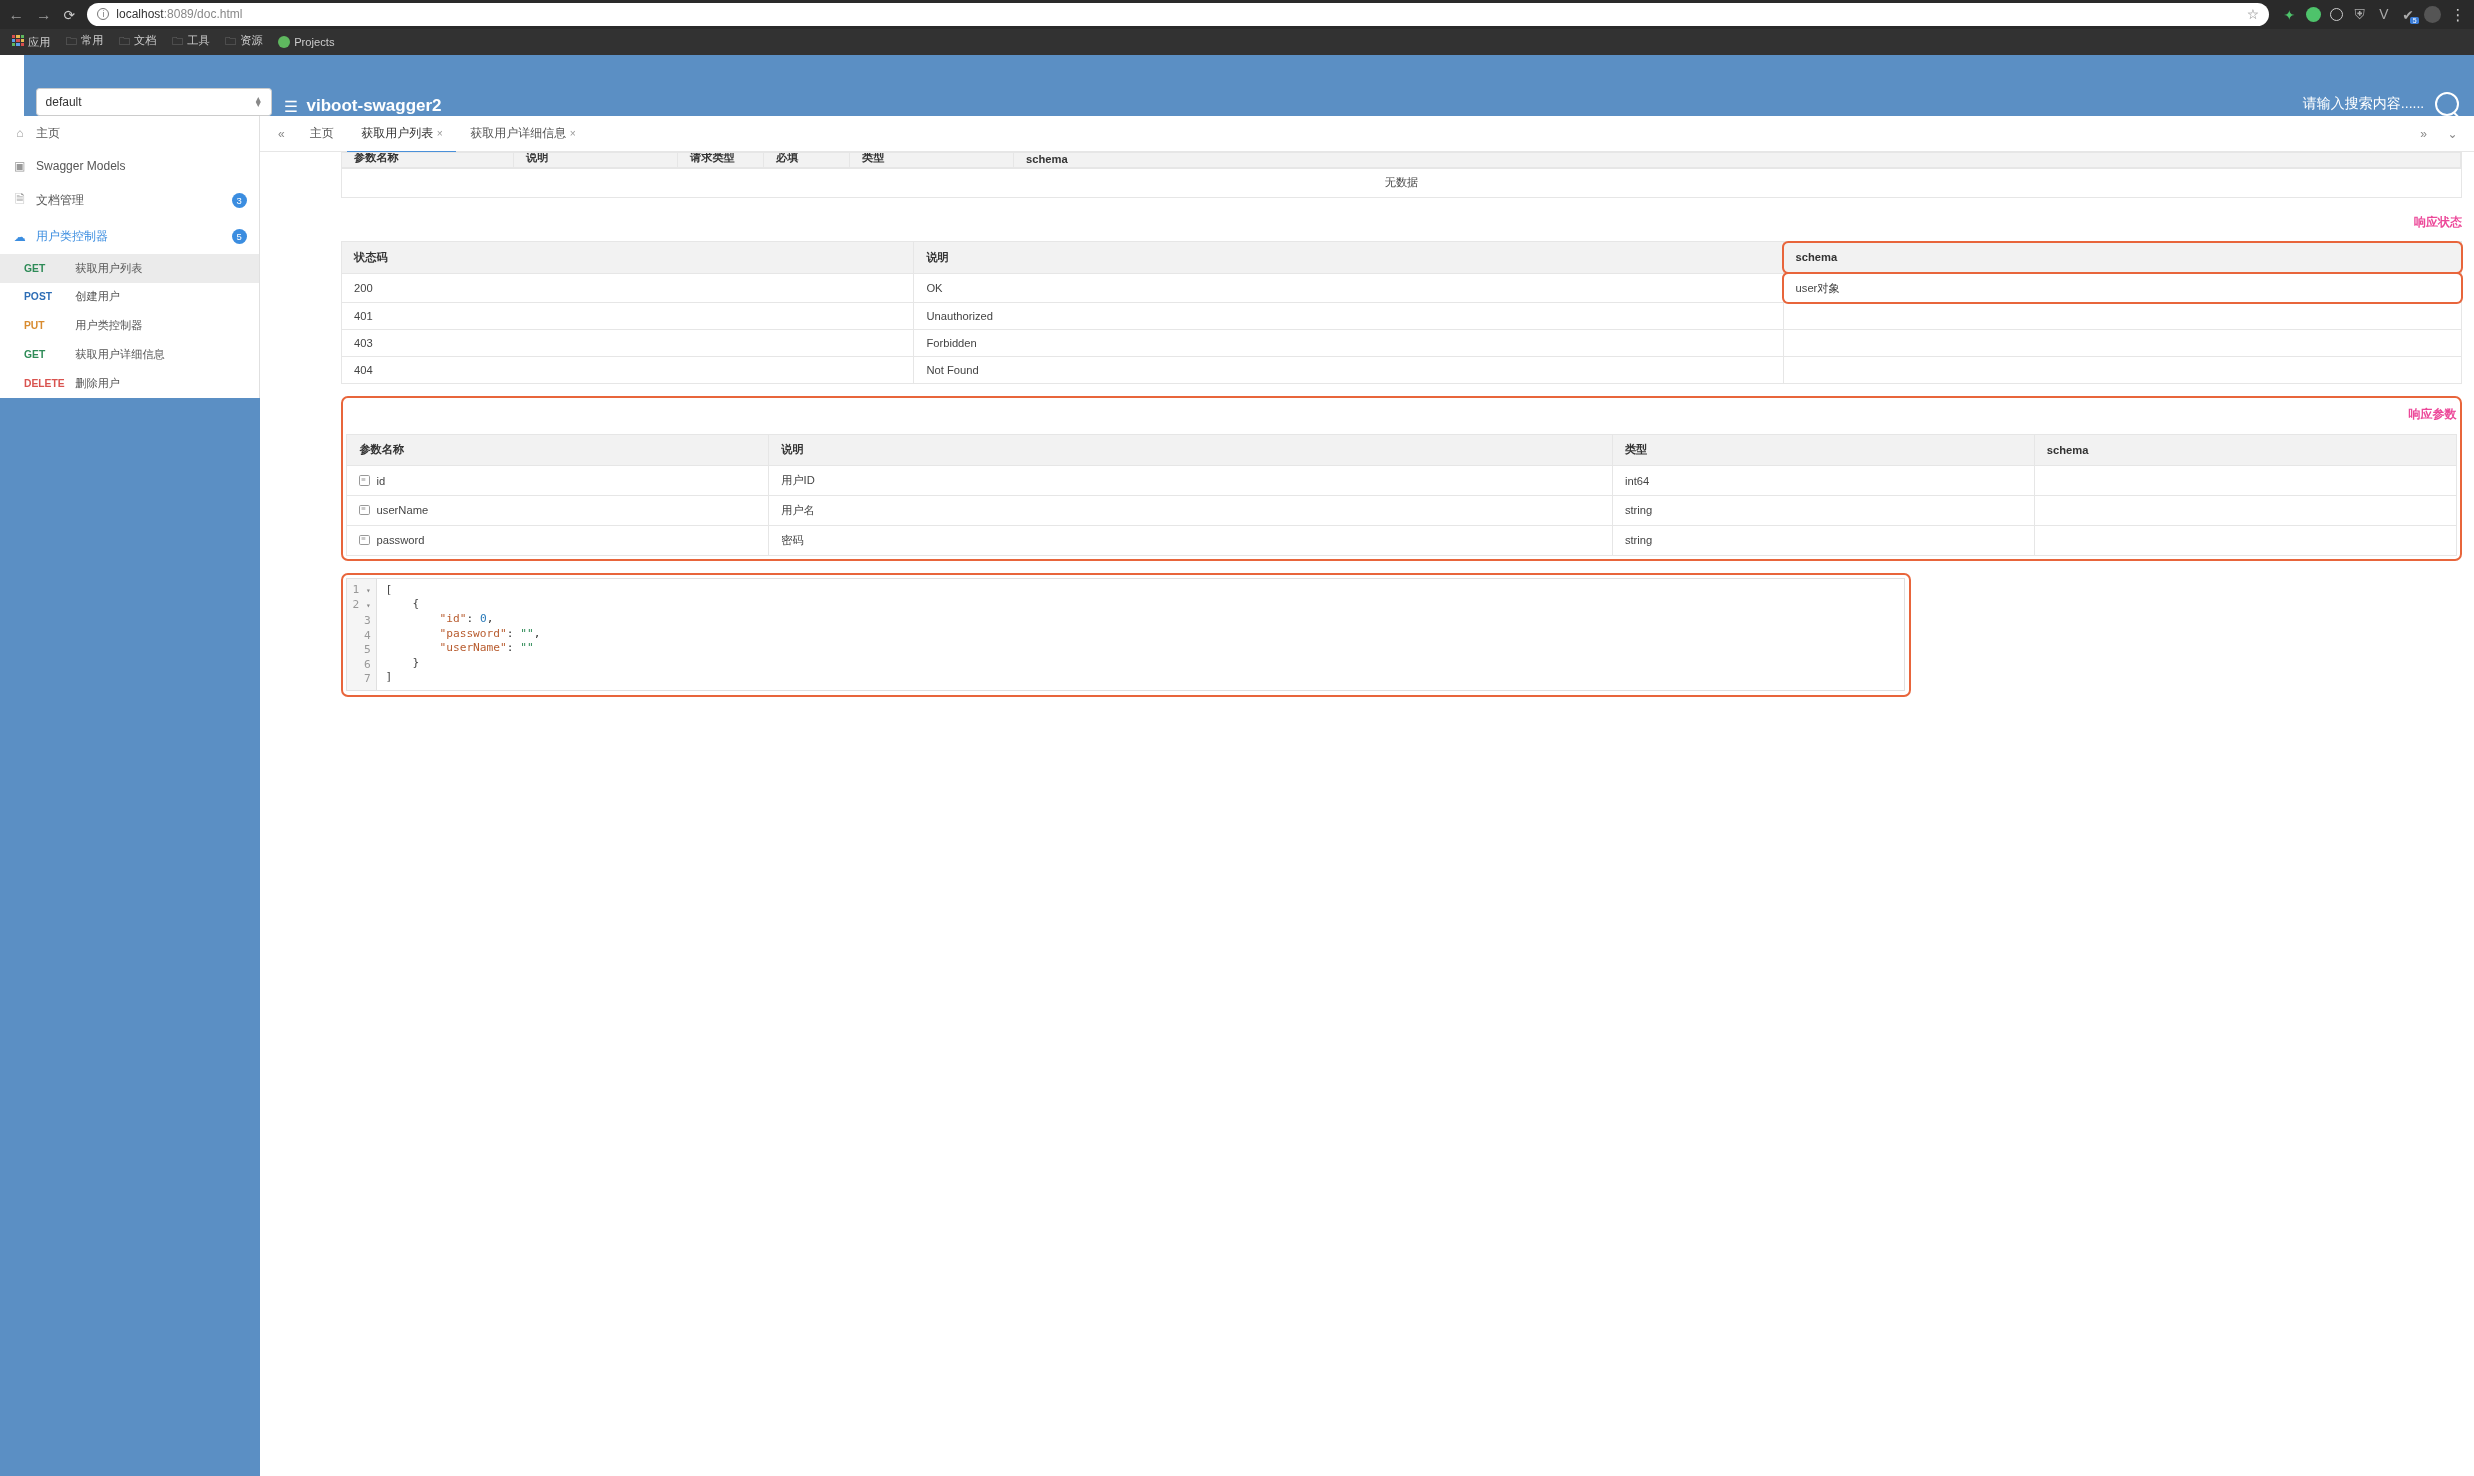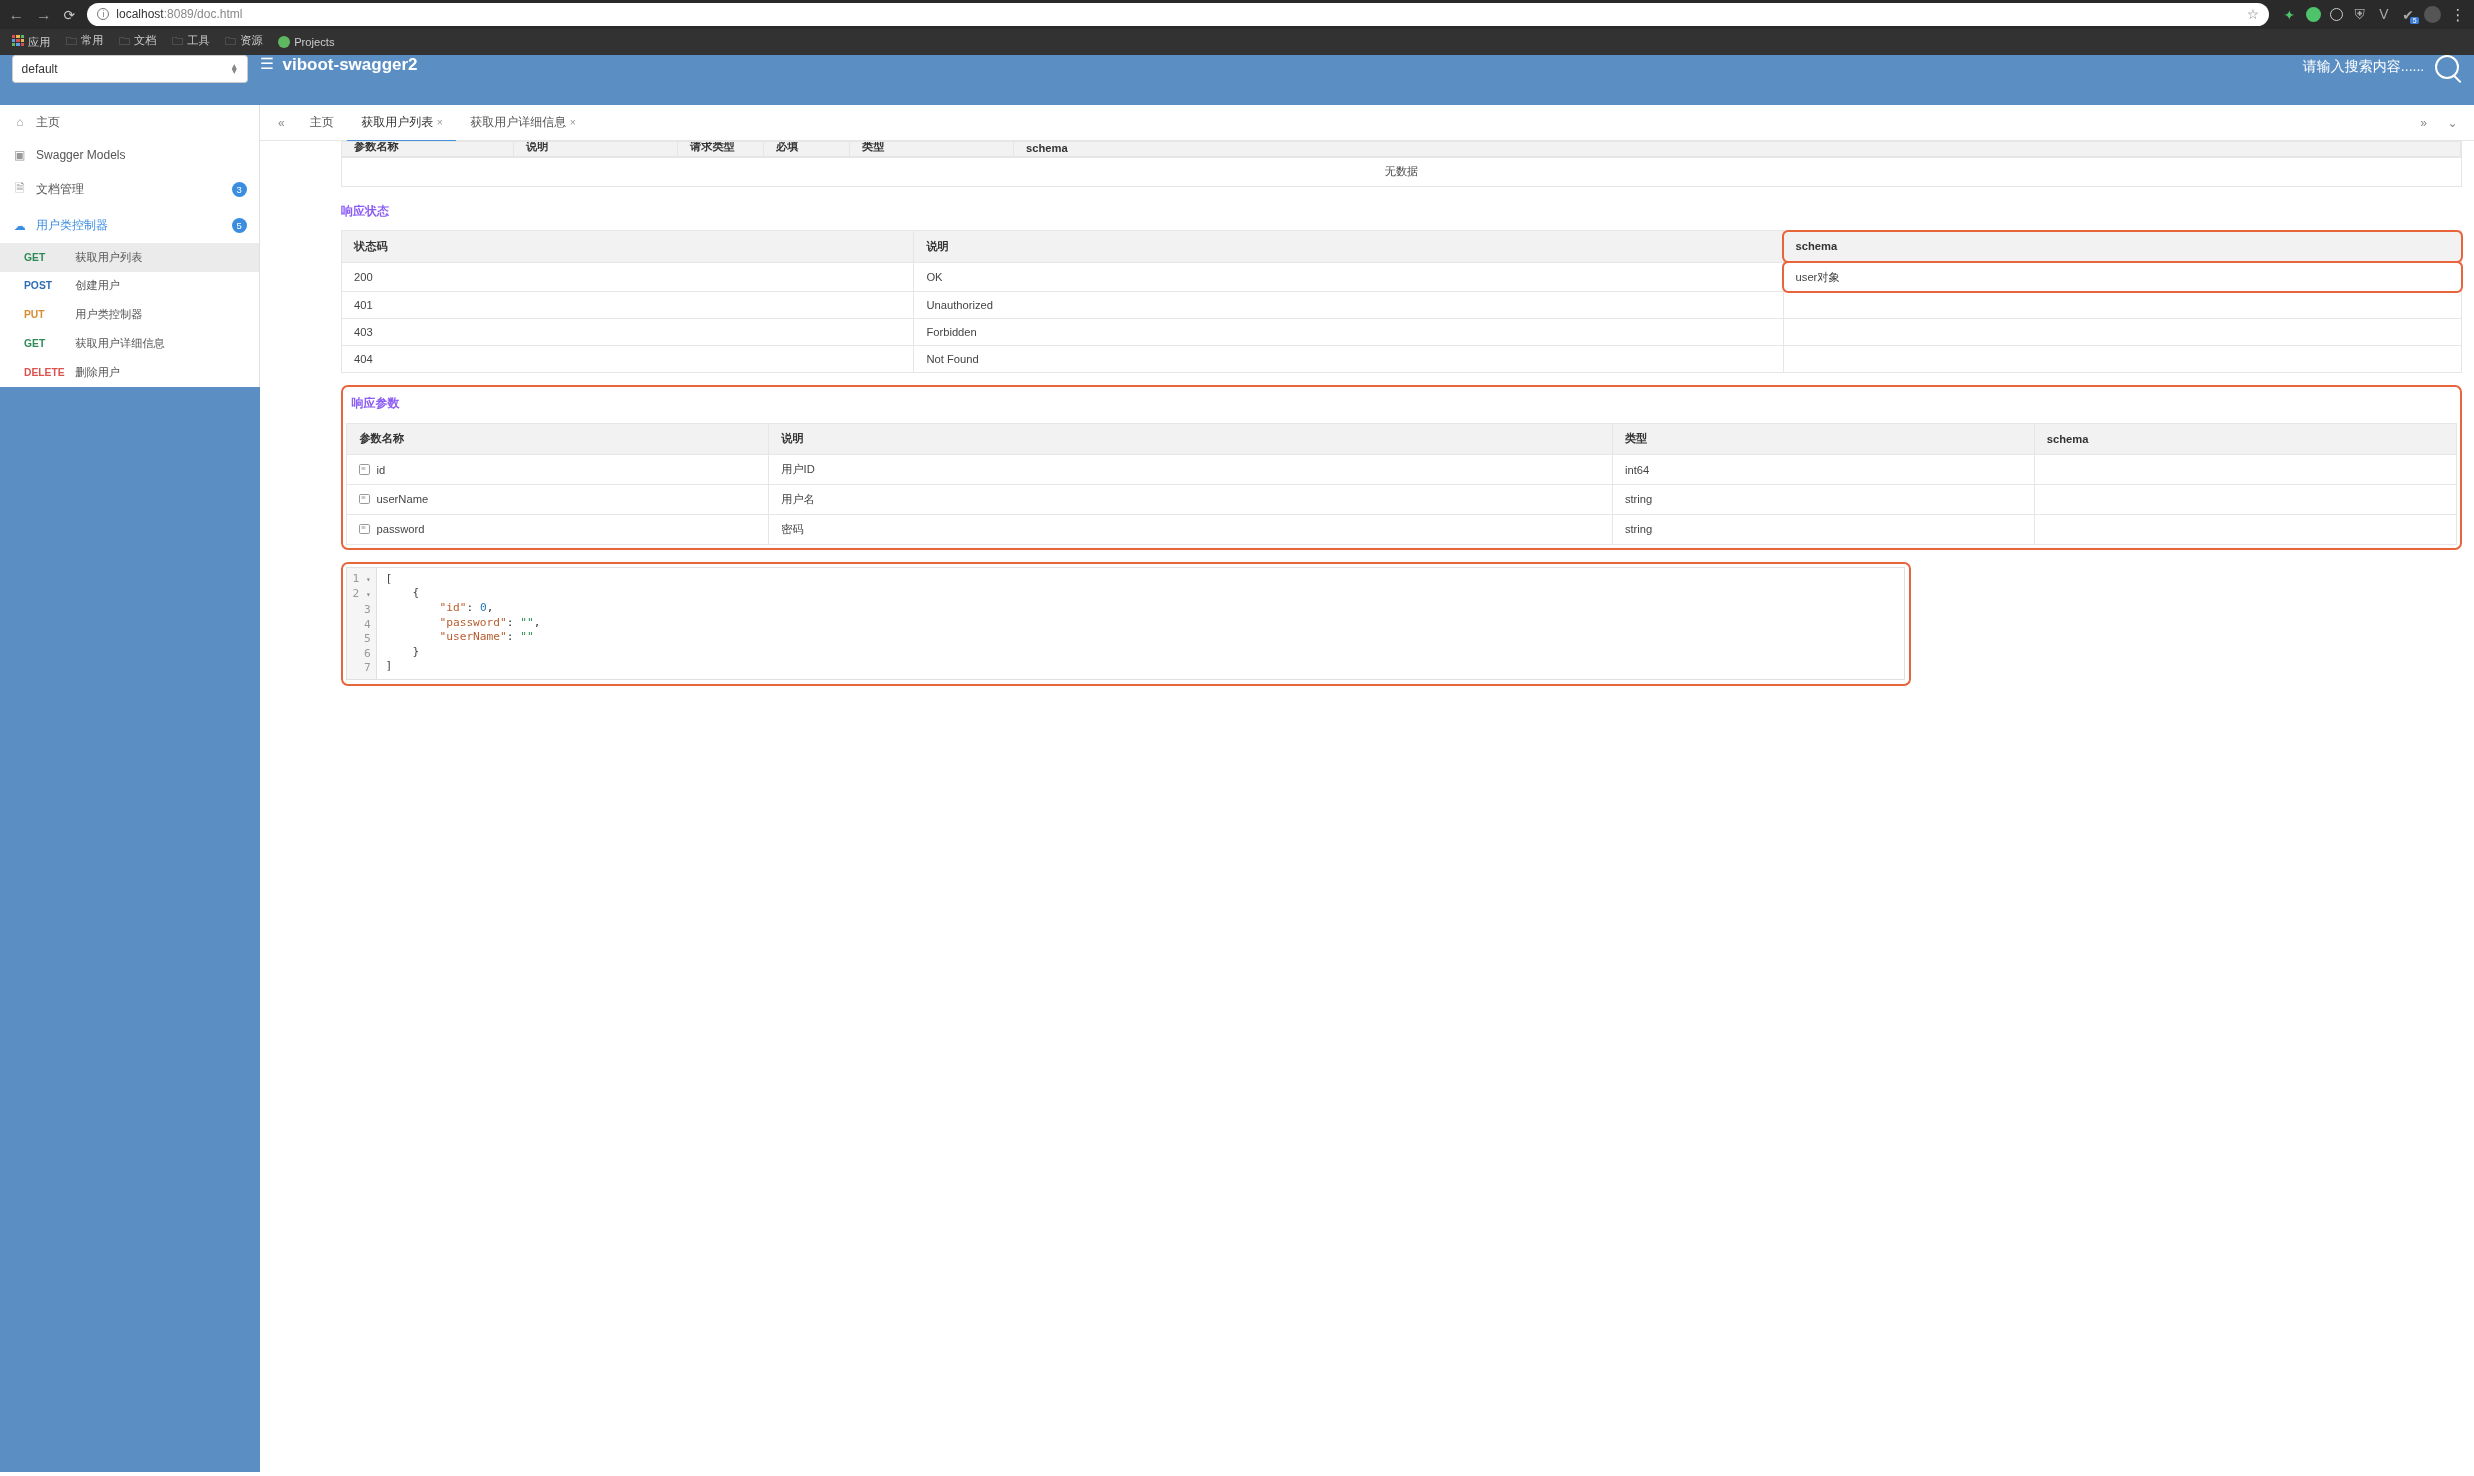--- a/index.html
+++ b/index.html
@@ -28,21 +28,21 @@
 .bookmarks-bar { background: #323232; height: 26px; display: flex; align-items: center; padding: 0 12px; gap: 15.5px; color: #ccc; font-size: 11.2px; }
 .bm-item { display: flex; align-items: flex-start; gap: 4px; cursor: pointer; }
 .bm-apps-icon { display: inline-grid; grid-template-columns: repeat(3,3.4px); grid-template-rows: repeat(3,3.4px); gap: 0.9px; }
 .bm-apps-icon span:nth-child(1){background:#d94f4f;} .bm-apps-icon span:nth-child(2){background:#e8b84f;} .bm-apps-icon span:nth-child(3){background:#5fb85f;}
 .bm-apps-icon span:nth-child(4){background:#5f9fe8;} .bm-apps-icon span:nth-child(5){background:#d94f4f;} .bm-apps-icon span:nth-child(6){background:#e8b84f;}
 .bm-apps-icon span:nth-child(7){background:#5fb85f;} .bm-apps-icon span:nth-child(8){background:#5f9fe8;} .bm-apps-icon span:nth-child(9){background:#d94f4f;}
 .bm-folder { color: #999; }
 .bm-spring { width: 12px; height: 12px; background: #5fb85f; border-radius: 50%; }
 
 
-.app-header { background: #5b8fc4; height: 50px; display: flex; align-items: flex-start; }
+.app-header { background: #5b8fc4; height: 61px; display: flex; align-items: flex-end; margin-left: 24px; }
 .header-left { width: 260px; padding: 0 12px; }
 .group-select { width: 100%; height: 27.6px; background: #fff; border: 0.9px solid #ccc; border-radius: 3.4px; padding: 0 8.6px; display: flex; align-items: center; justify-content: space-between; cursor: pointer; }
 .select-arrows { color: #888; font-size: 8.6px; line-height: 5.2px; }
 .header-title { display: flex; align-items: center; gap: 8.6px; color: #fff; font-size: 17px; font-weight: 600; margin-left: 8.6px; }
 .menu-toggle { color: #fff; font-size: 15.5px; }
 .header-right { margin-left: auto; display: flex; align-items: center; gap: 10.3px; padding-right: 15.5px; color: #fff; }
 .search-placeholder { font-size: 14px; }
 .search-circle { width: 24px; height: 24px; border: 2.2px solid #fff; border-radius: 50%; position: relative; }
 .search-circle::after { content: ""; position: absolute; width: 8.6px; height: 2.2px; background: #fff; bottom: -3.4px; right: -5.2px; transform: rotate(45deg); }
 
@@ -70,21 +70,21 @@
 
 .tab-bar { height: 36px; border-bottom: 0.9px solid #e6e6e6; display: flex; align-items: center; padding: 0 6.9px; }
 .tab-scroll-left, .tab-scroll-right, .tab-menu { width: 29px; text-align: center; color: #888; cursor: pointer; font-size: 12px; }
 .tab-scroll-right { margin-left: auto; }
 .tab { padding: 0 13.8px; height: 36px; display: flex; align-items: center; gap: 3.4px; cursor: pointer; color: #555; font-size: 12px; position: relative; }
 .tab.active { border-bottom: 1.7px solid #4a90d9; color: #333; }
 .tab-close { color: #999; font-size: 10.3px; }
 
 .content-scroll { flex: 1; overflow-y: auto; padding: 0 12px 17px 81px; }
 
-.section-title { font-size: 12px; color: #8b5cf6; margin: 15.5px 0 10.3px 0; font-weight: 600; }
+.section-title { font-size: 12px; color: #ec4899; margin: 15.5px 0 10.3px 0; font-weight: 600; text-align: right; }
 
 table.data { width: 100%; border-collapse: collapse; border: 0.9px solid #e6e6e6; font-size: 11.2px; }
 table.data th { background: #f2f2f2; text-align: left; padding: 7.8px 12px; border: 0.9px solid #e6e6e6; font-weight: 700; color: #333;}
 table.data td { padding: 6.9px 12px; border: 0.9px solid #e6e6e6; color: #444; }
 .no-data { text-align: center; color: #aaa; padding: 10.3px; }
 
 .highlight-box { border: 2.6px solid #e8653b; border-radius: 6.9px; padding: 3.4px; position: relative; }
 .highlight-inline { outline: 2.6px solid #e8653b; border-radius: 5.2px; outline-offset: -1.7px; }
 
 .cell-icon { display: inline-block; width: 10.3px; height: 10.3px; border: 0.9px solid #999; border-radius: 1.7px; margin-right: 6.9px; position: relative; top: 0.9px; }

